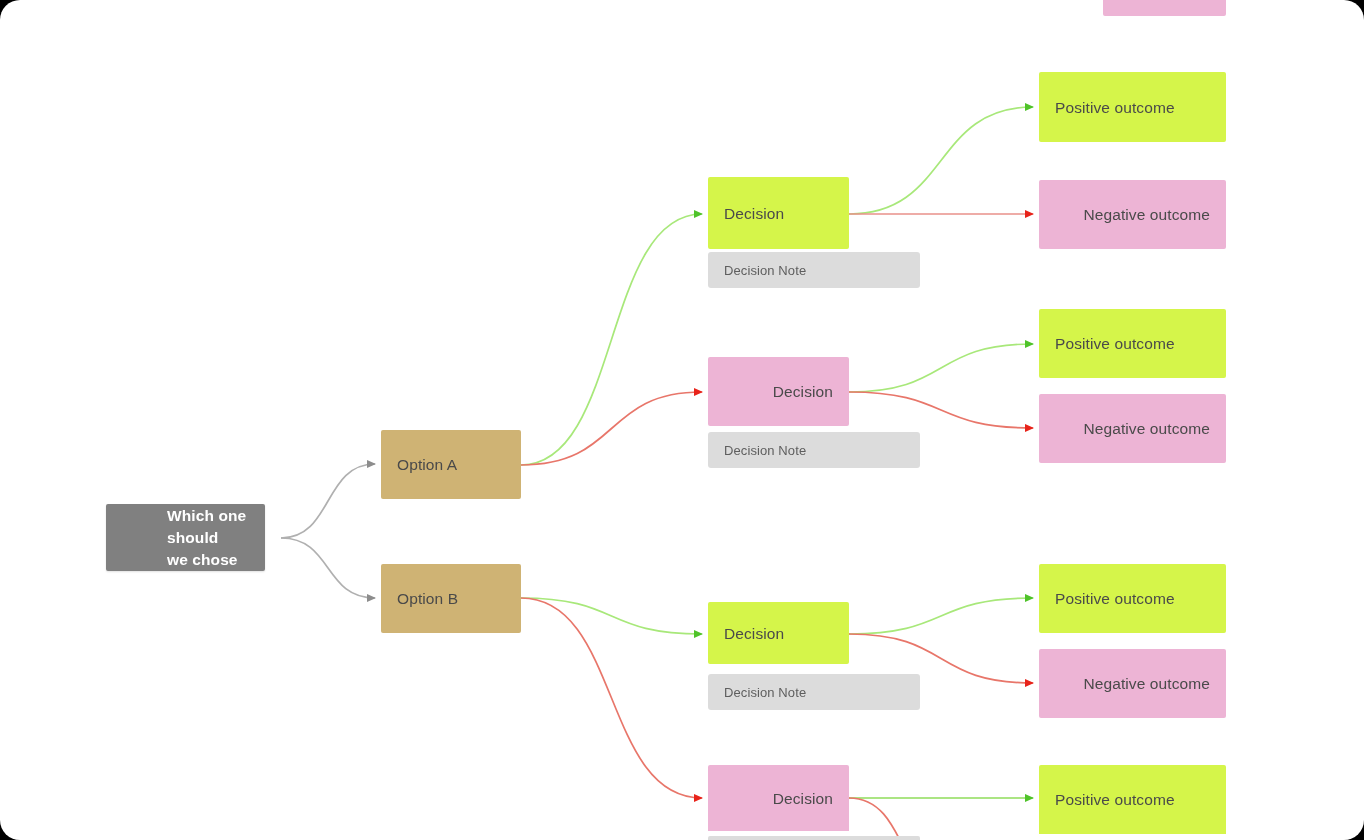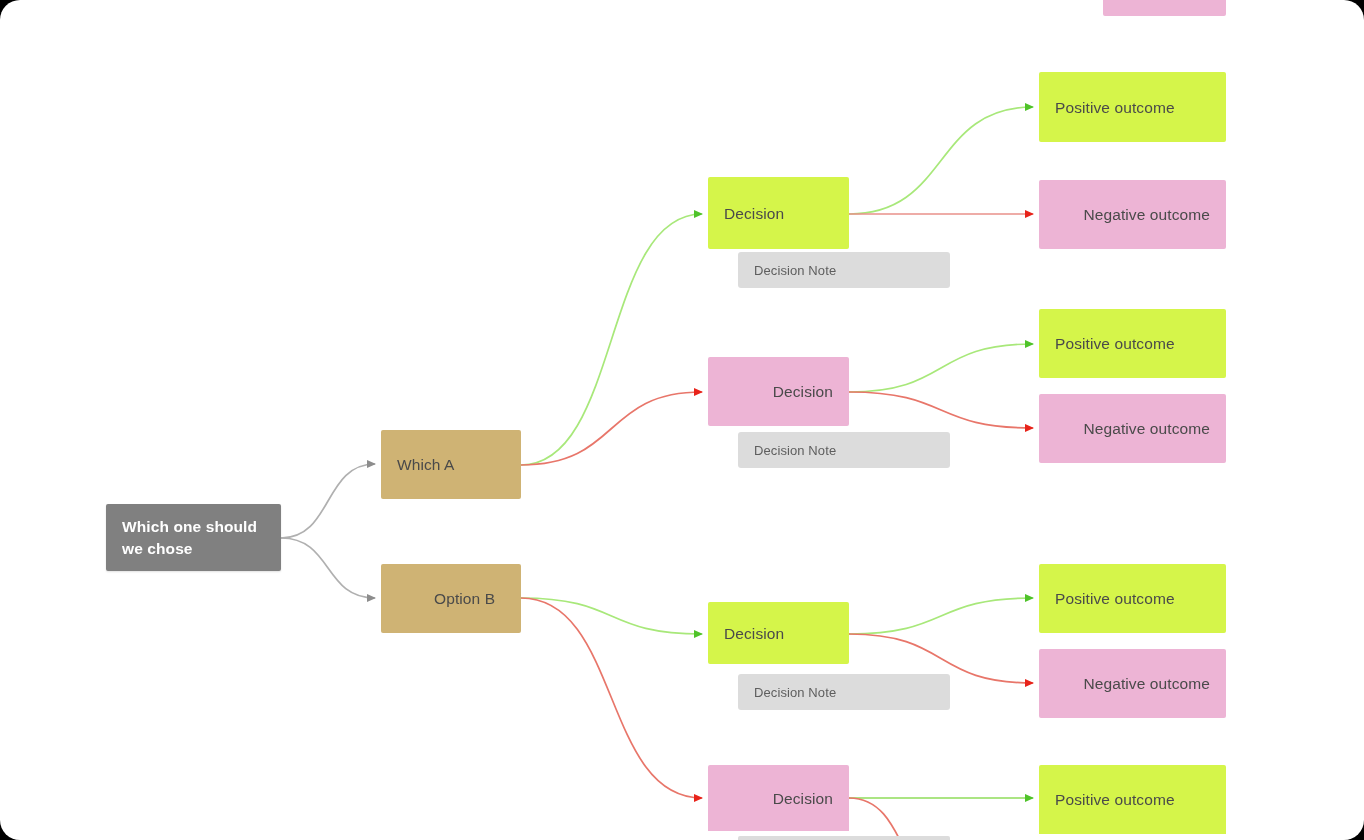--- a/index.html
+++ b/index.html
@@ -49,21 +49,21 @@
   }
   .node.root .node-label {
     color: #ffffff;
     font-weight: bold;
     font-size: 15.5px;
     line-height: 22px;
   }
   .node.option { background: #cfb374; }
   .node.green  { background: #d5f54a; justify-content: center; }
   .node.pink   { background: #edb4d5; text-align: right; }
-  .node.note   { background: #dcdcdc; border-radius: 3px; margin-left: 30px; }
+  .node.note   { background: #dcdcdc; border-radius: 3px; }
   .node.note .node-label {
     font-size: 13px;
     color: #5e5e5e;
   }
   .node.clipped-top { border-radius: 0 0 2px 2px; }
   .node.clipped-bottom { border-radius: 2px 2px 0 0; }
 </style>
 </head>
 <body>
 
@@ -96,30 +96,30 @@
         <path d="M 849 634 C 950.2 634, 931.8 683, 1033 683" fill="none" stroke="#e8766a" stroke-width="1.7" marker-end="url(#arrow-negative)"></path>
         <path d="M 849 798 C 950.2 798, 931.8 798, 1033 798" fill="none" stroke="#8fdc5a" stroke-width="1.7" marker-end="url(#arrow-positive)"></path>
         <path d="M 849 798 C 910.05 798, 898.95 900, 960 900" fill="none" stroke="#e8766a" stroke-width="1.7"></path>
       </g>
   </svg>
 
   <div class="node pink clipped-top" style="left: 1103px; top: -24px; width: 123px; height: 40px;">
     <span class="node-label"></span>
   </div>
 
-  <div class="node root" style="left: 106px; top: 504px; width: 175px; height: 67px;">
+  <div class="node root" style="left: 106px; top: 504px; width: 159px; height: 67px; padding-left: 45px;">
     <span class="node-label">Which one should
 we chose</span>
   </div>
 
   <div class="node option" style="left: 381px; top: 430px; width: 140px; height: 69px;">
-    <span class="node-label">Which A</span>
+    <span class="node-label">Option A</span>
   </div>
 
-  <div class="node option" style="left: 381px; top: 564px; width: 140px; height: 69px; padding-left: 37px;">
+  <div class="node option" style="left: 381px; top: 564px; width: 140px; height: 69px;">
     <span class="node-label">Option B</span>
   </div>
 
   <div class="node green" style="left: 708px; top: 177px; width: 141px; height: 72px;">
     <span class="node-label">Decision</span>
   </div>
   <div class="node note" style="left: 708px; top: 252px; width: 212px; height: 36px;">
     <span class="node-label">Decision Note</span>
   </div>
 

